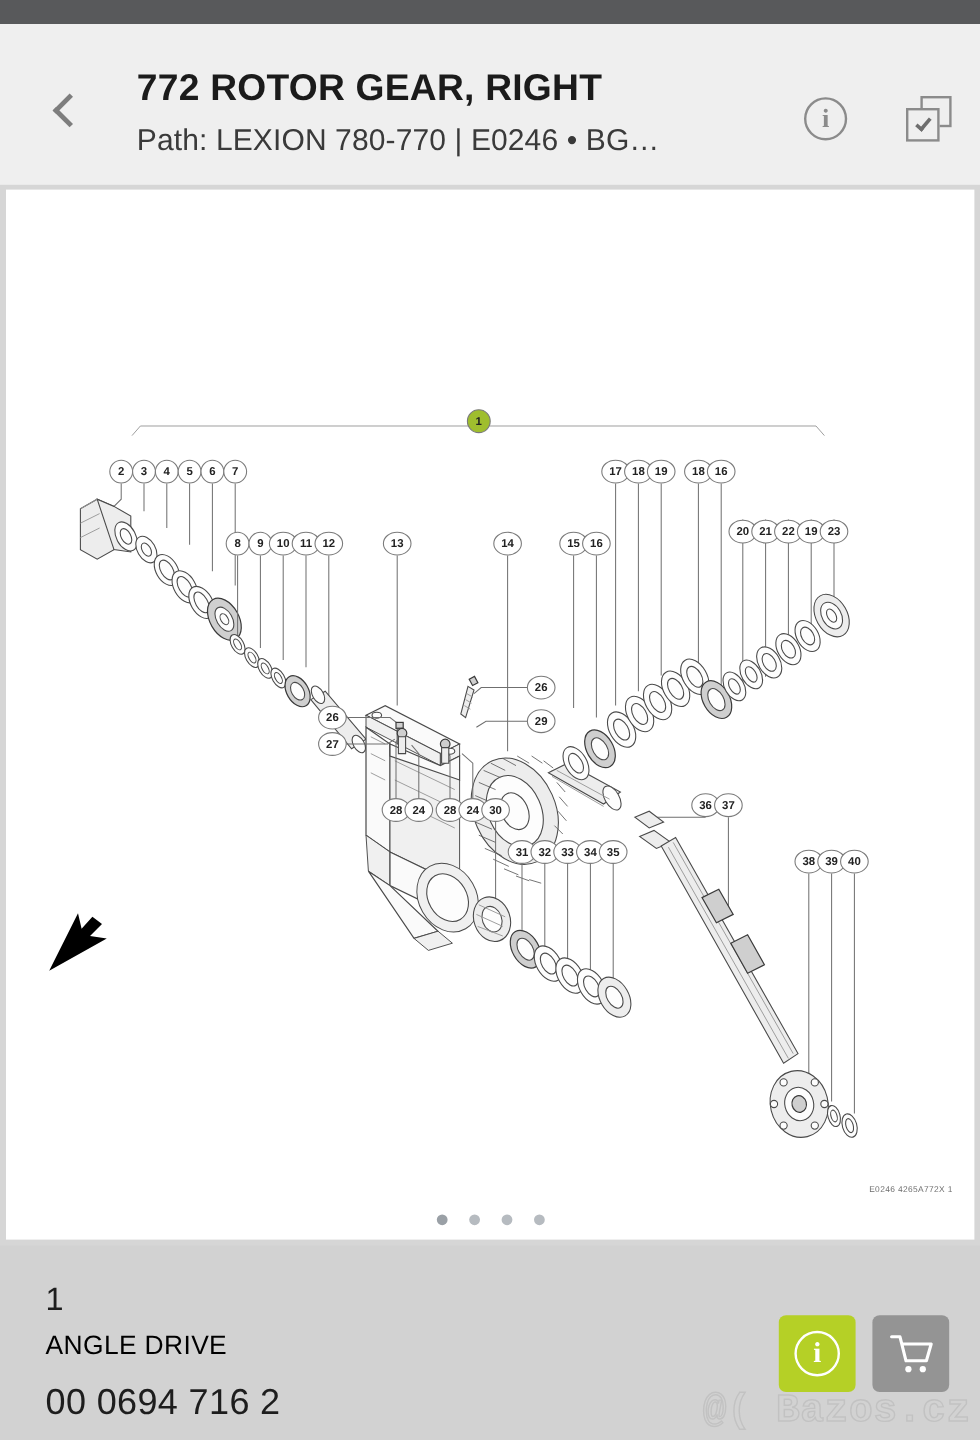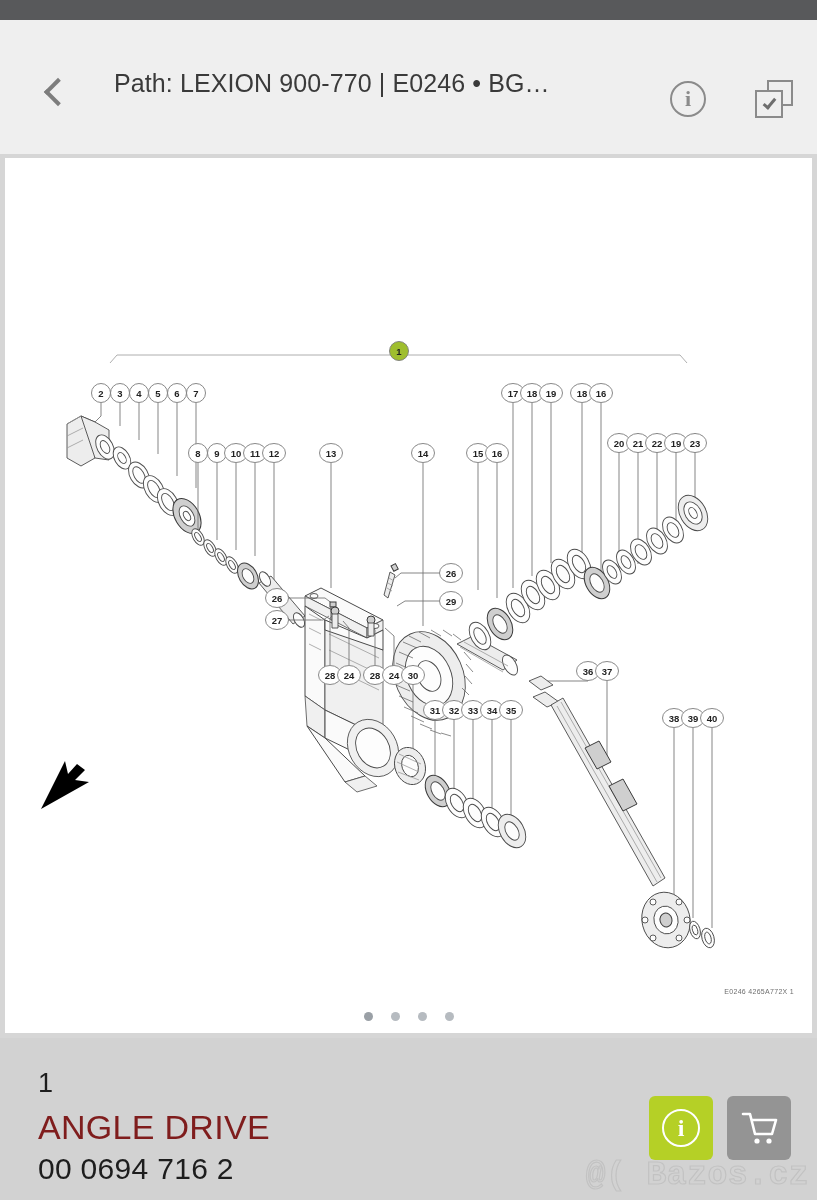--- a/index.html
+++ b/index.html
@@ -108,21 +108,21 @@
   }
 
   
   .footer {
     position: absolute; left: 0; top: 1038px;
     width: 817px; height: 162px;
     background: #d2d2d2;
   }
   .footer-inner { position: absolute; left: 14px; top: 8px; width: 789px; height: 146px; }
   .f-qty { position: absolute; left: 24px; top: 22px; font-size: 27px; color: #1d1d1d; }
-  .f-name { position: absolute; left: 24px; top: 62px; font-size: 34px; color: #7f1d1d; letter-spacing: .3px; }
+  .f-name { position: absolute; left: 24px; top: 62px; font-size: 22px; color: #000000; letter-spacing: .3px; }
   .f-num { position: absolute; left: 24px; top: 106px; font-size: 30px; color: #1d1d1d; letter-spacing: .3px; }
   .f-actions { position: absolute; right: 12px; top: 50px; display: flex; gap: 14px; }
   .act-btn {
     width: 64px; height: 64px; border-radius: 6px;
     display: flex; align-items: center; justify-content: center;
   }
   .act-info { background: #b5d026; }
   .act-cart { background: #949494; }
   .act-info .ring {
     width: 38px; height: 38px; border-radius: 50%;
@@ -148,21 +148,22 @@
 
   <div class="statusbar"></div>
 
   <div class="header">
 
     <div class="back-btn">
       <div class="chev"></div>
     </div>
 
     <div class="title-block">
-      <div class="subtitle">Path: LEXION 900-770 | E0246  •  BG…</div>
+      <div class="title">772 ROTOR GEAR, RIGHT</div>
+      <div class="subtitle">Path: LEXION 780-770 | E0246  •  BG…</div>
     </div>
 
     <div class="hdr-icons">
       <div class="icon-btn">
         <div class="info-circle">i</div>
       </div>
       <div class="icon-btn">
         <div class="chk-stack">
           <div class="back-sq"></div>
           <div class="front-sq">

